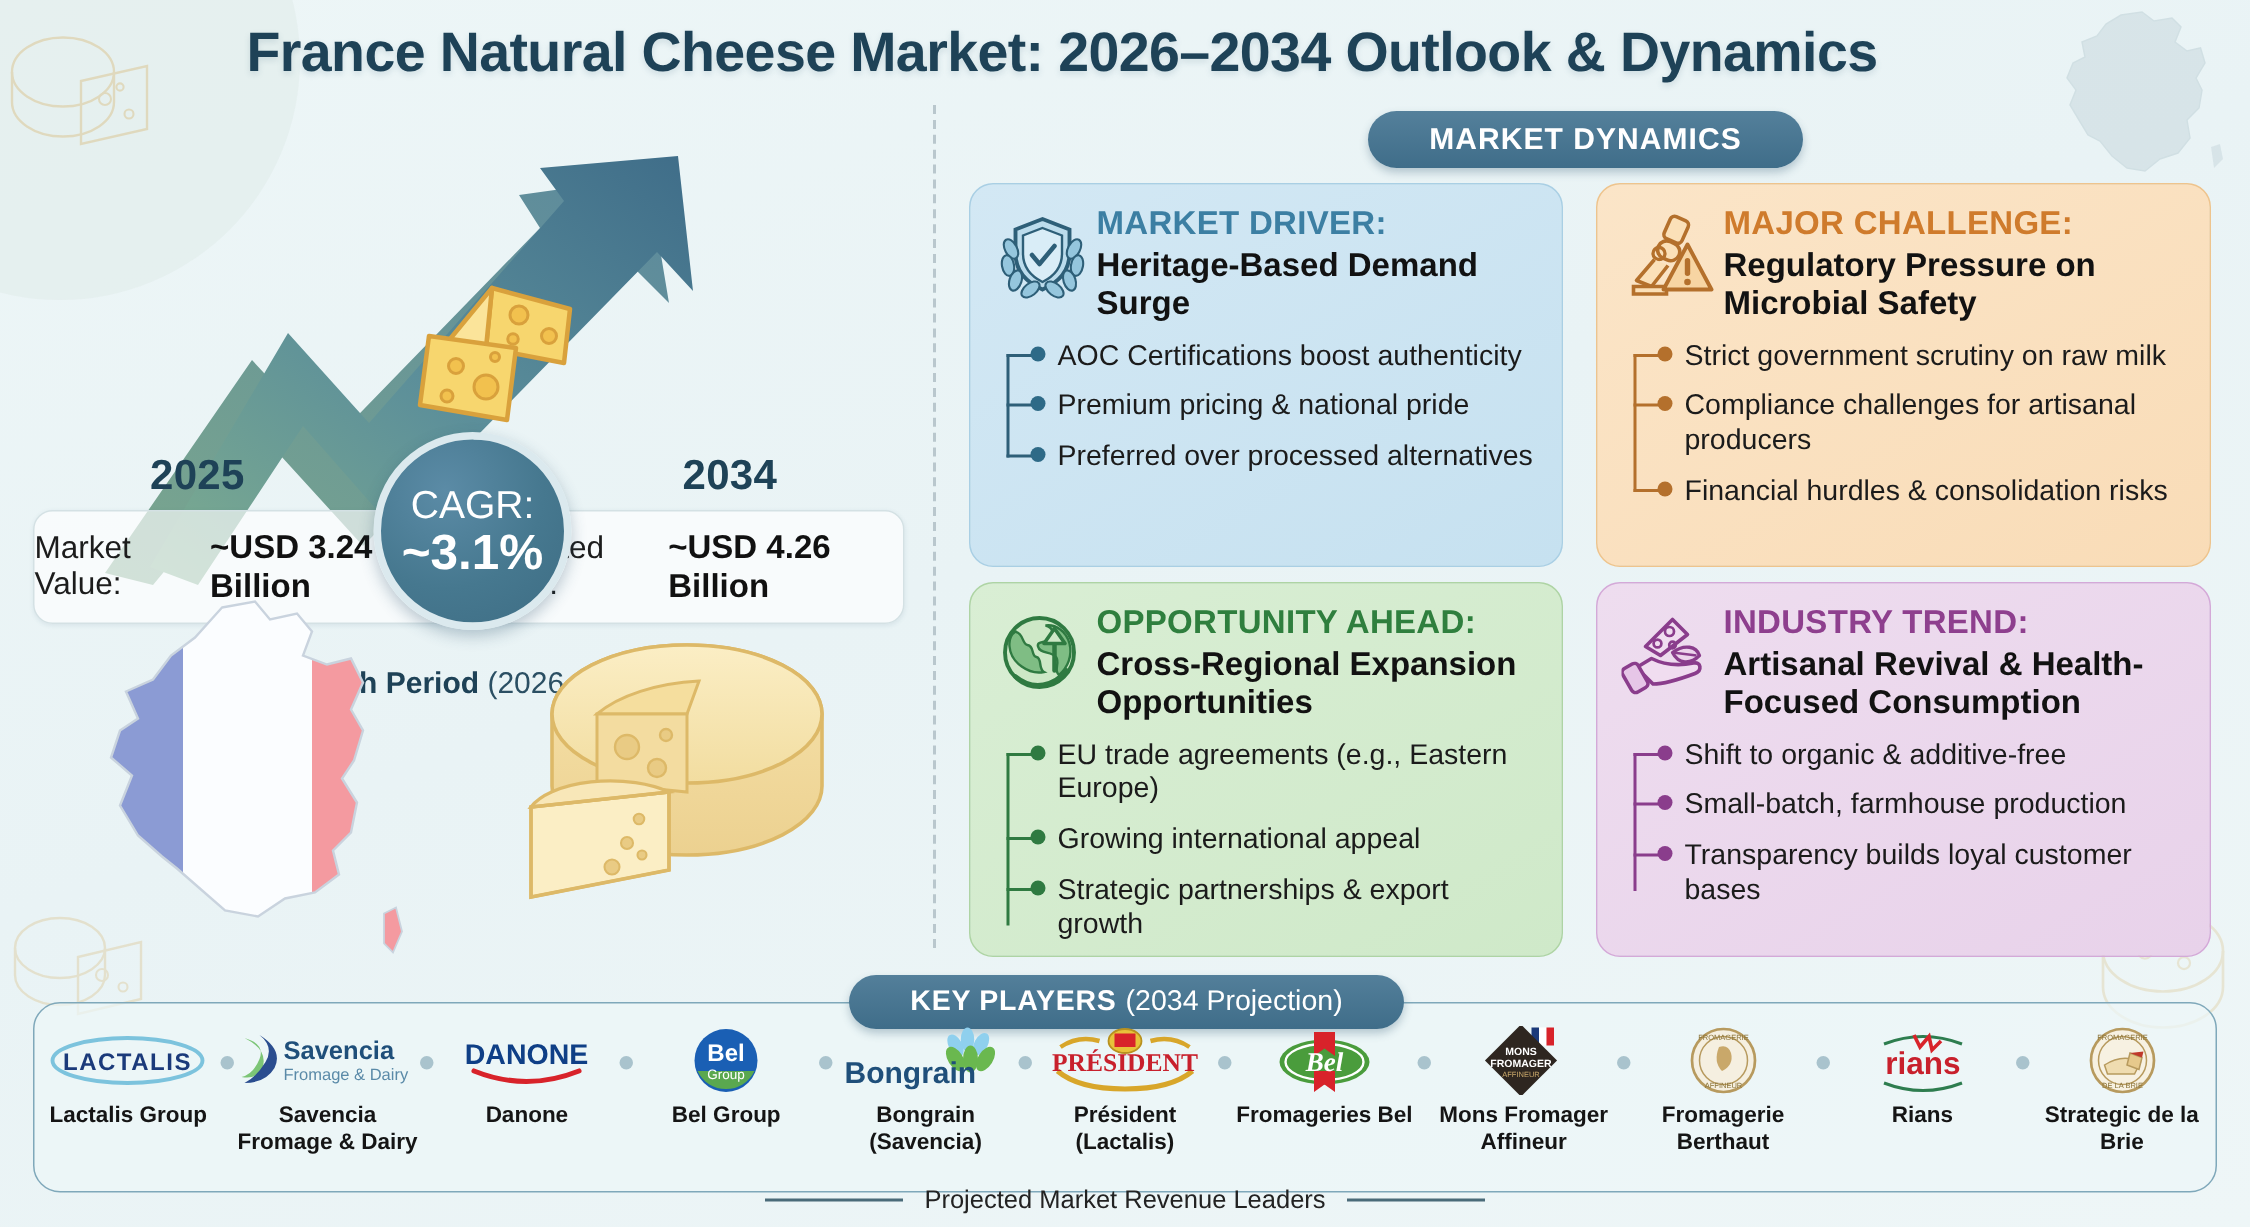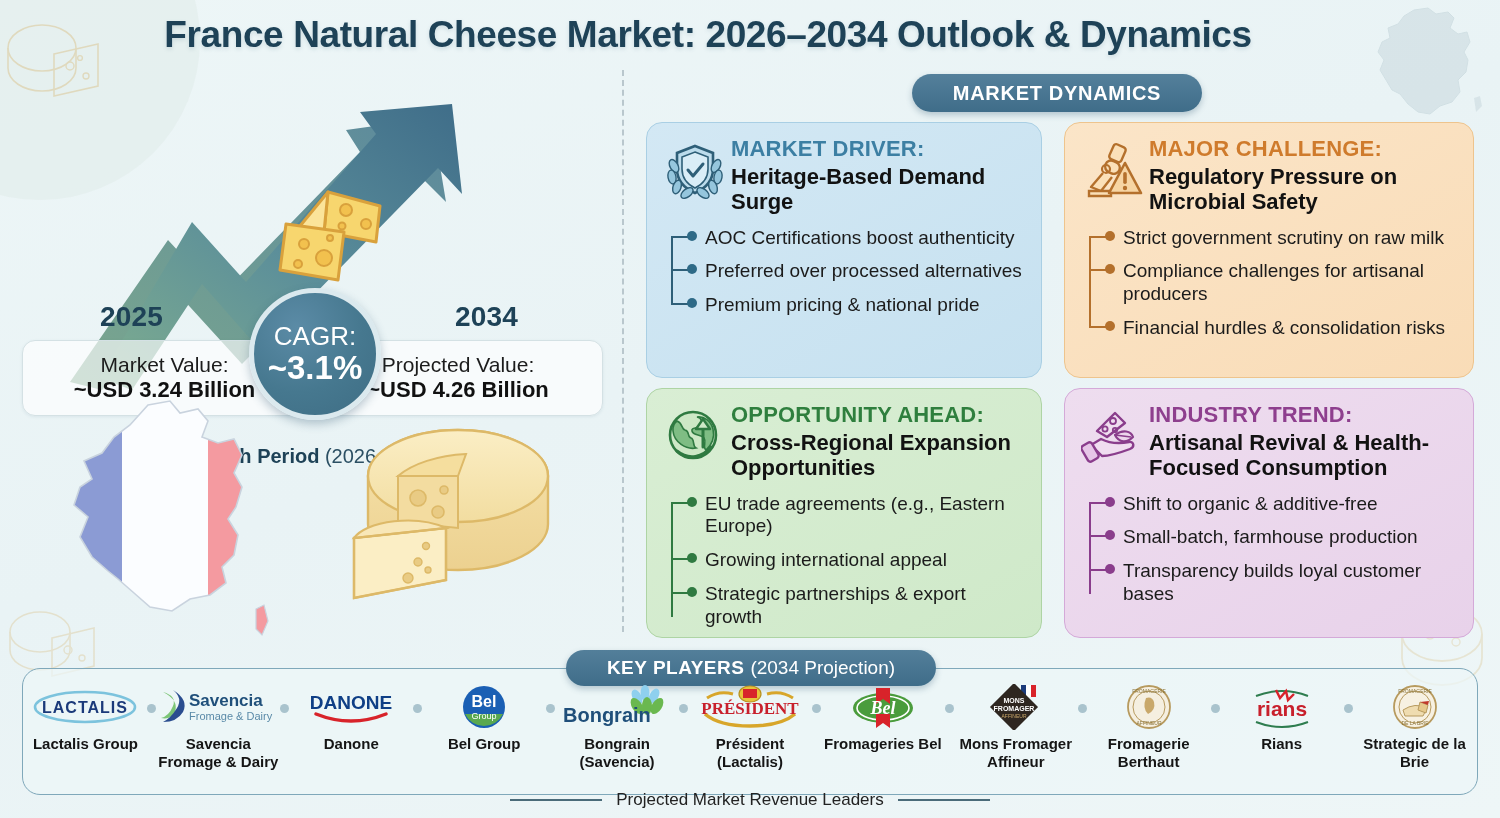--- a/index.html
+++ b/index.html
@@ -57,21 +57,21 @@
     letter-spacing:.2px;
   }
   .year-2025 { left:100px; top:211px; }
   .year-2034 { left:455px; top:211px; }
 
   .value-box {
     position:absolute; top:250px; height:76px; border-radius:13px;
     background:rgba(255,255,255,.66);
     border:1px solid #d4e1e4;
     box-shadow:0 1px 3px rgba(70,110,135,.10);
-    display:flex; flex-direction:column; align-items:center; justify-content:center;
+    display:flex; flex-direction:row; align-items:center; justify-content:center;
   }
   .value-box.left  { left:22px;  width:285px; }
   .value-box.right { left:313px; width:290px; }
   .value-box .cap { font-size:21px; color:#1c1c1c; line-height:1.15; }
   .value-box .amt { font-size:22px; font-weight:bold; color:#111; line-height:1.2; }
 
   .cagr-circle {
     position:absolute; left:249px; top:198px; width:132px; height:132px;
     border-radius:50%;
     background:radial-gradient(circle at 35% 28%, #5b8ba6 0%, #46788f 55%, #3e6d84 100%);
@@ -343,26 +343,26 @@
     <div class="bullets">
       <div class="spine"></div>
       <div class="bullet">
         <span class="tick"></span>
         <span class="dot"></span>
         <span>AOC Certifications boost authenticity</span>
       </div>
       <div class="bullet">
         <span class="tick"></span>
         <span class="dot"></span>
+        <span>Premium pricing &amp; national pride</span>
+      </div>
+      <div class="bullet">
+        <span class="tick"></span>
+        <span class="dot"></span>
         <span>Preferred over processed alternatives</span>
-      </div>
-      <div class="bullet">
-        <span class="tick"></span>
-        <span class="dot"></span>
-        <span>Premium pricing &amp; national pride</span>
       </div>
     </div>
   </div>
 
   <div class="card challenge">
     <div class="card-head">
       <svg class="card-icon" viewBox="0 0 64 64">
         <rect x="30" y="6" width="13" height="16" rx="3" transform="rotate(24 36 14)" fill="#fbe0b8" stroke="#b4702c" stroke-width="2.4"></rect>
         <rect x="24" y="22" width="15" height="12" rx="6" transform="rotate(24 31 28)" fill="#fbe0b8" stroke="#b4702c" stroke-width="2.4"></rect>
         <circle cx="25" cy="30" r="4" fill="none" stroke="#b4702c" stroke-width="2.2"></circle>

